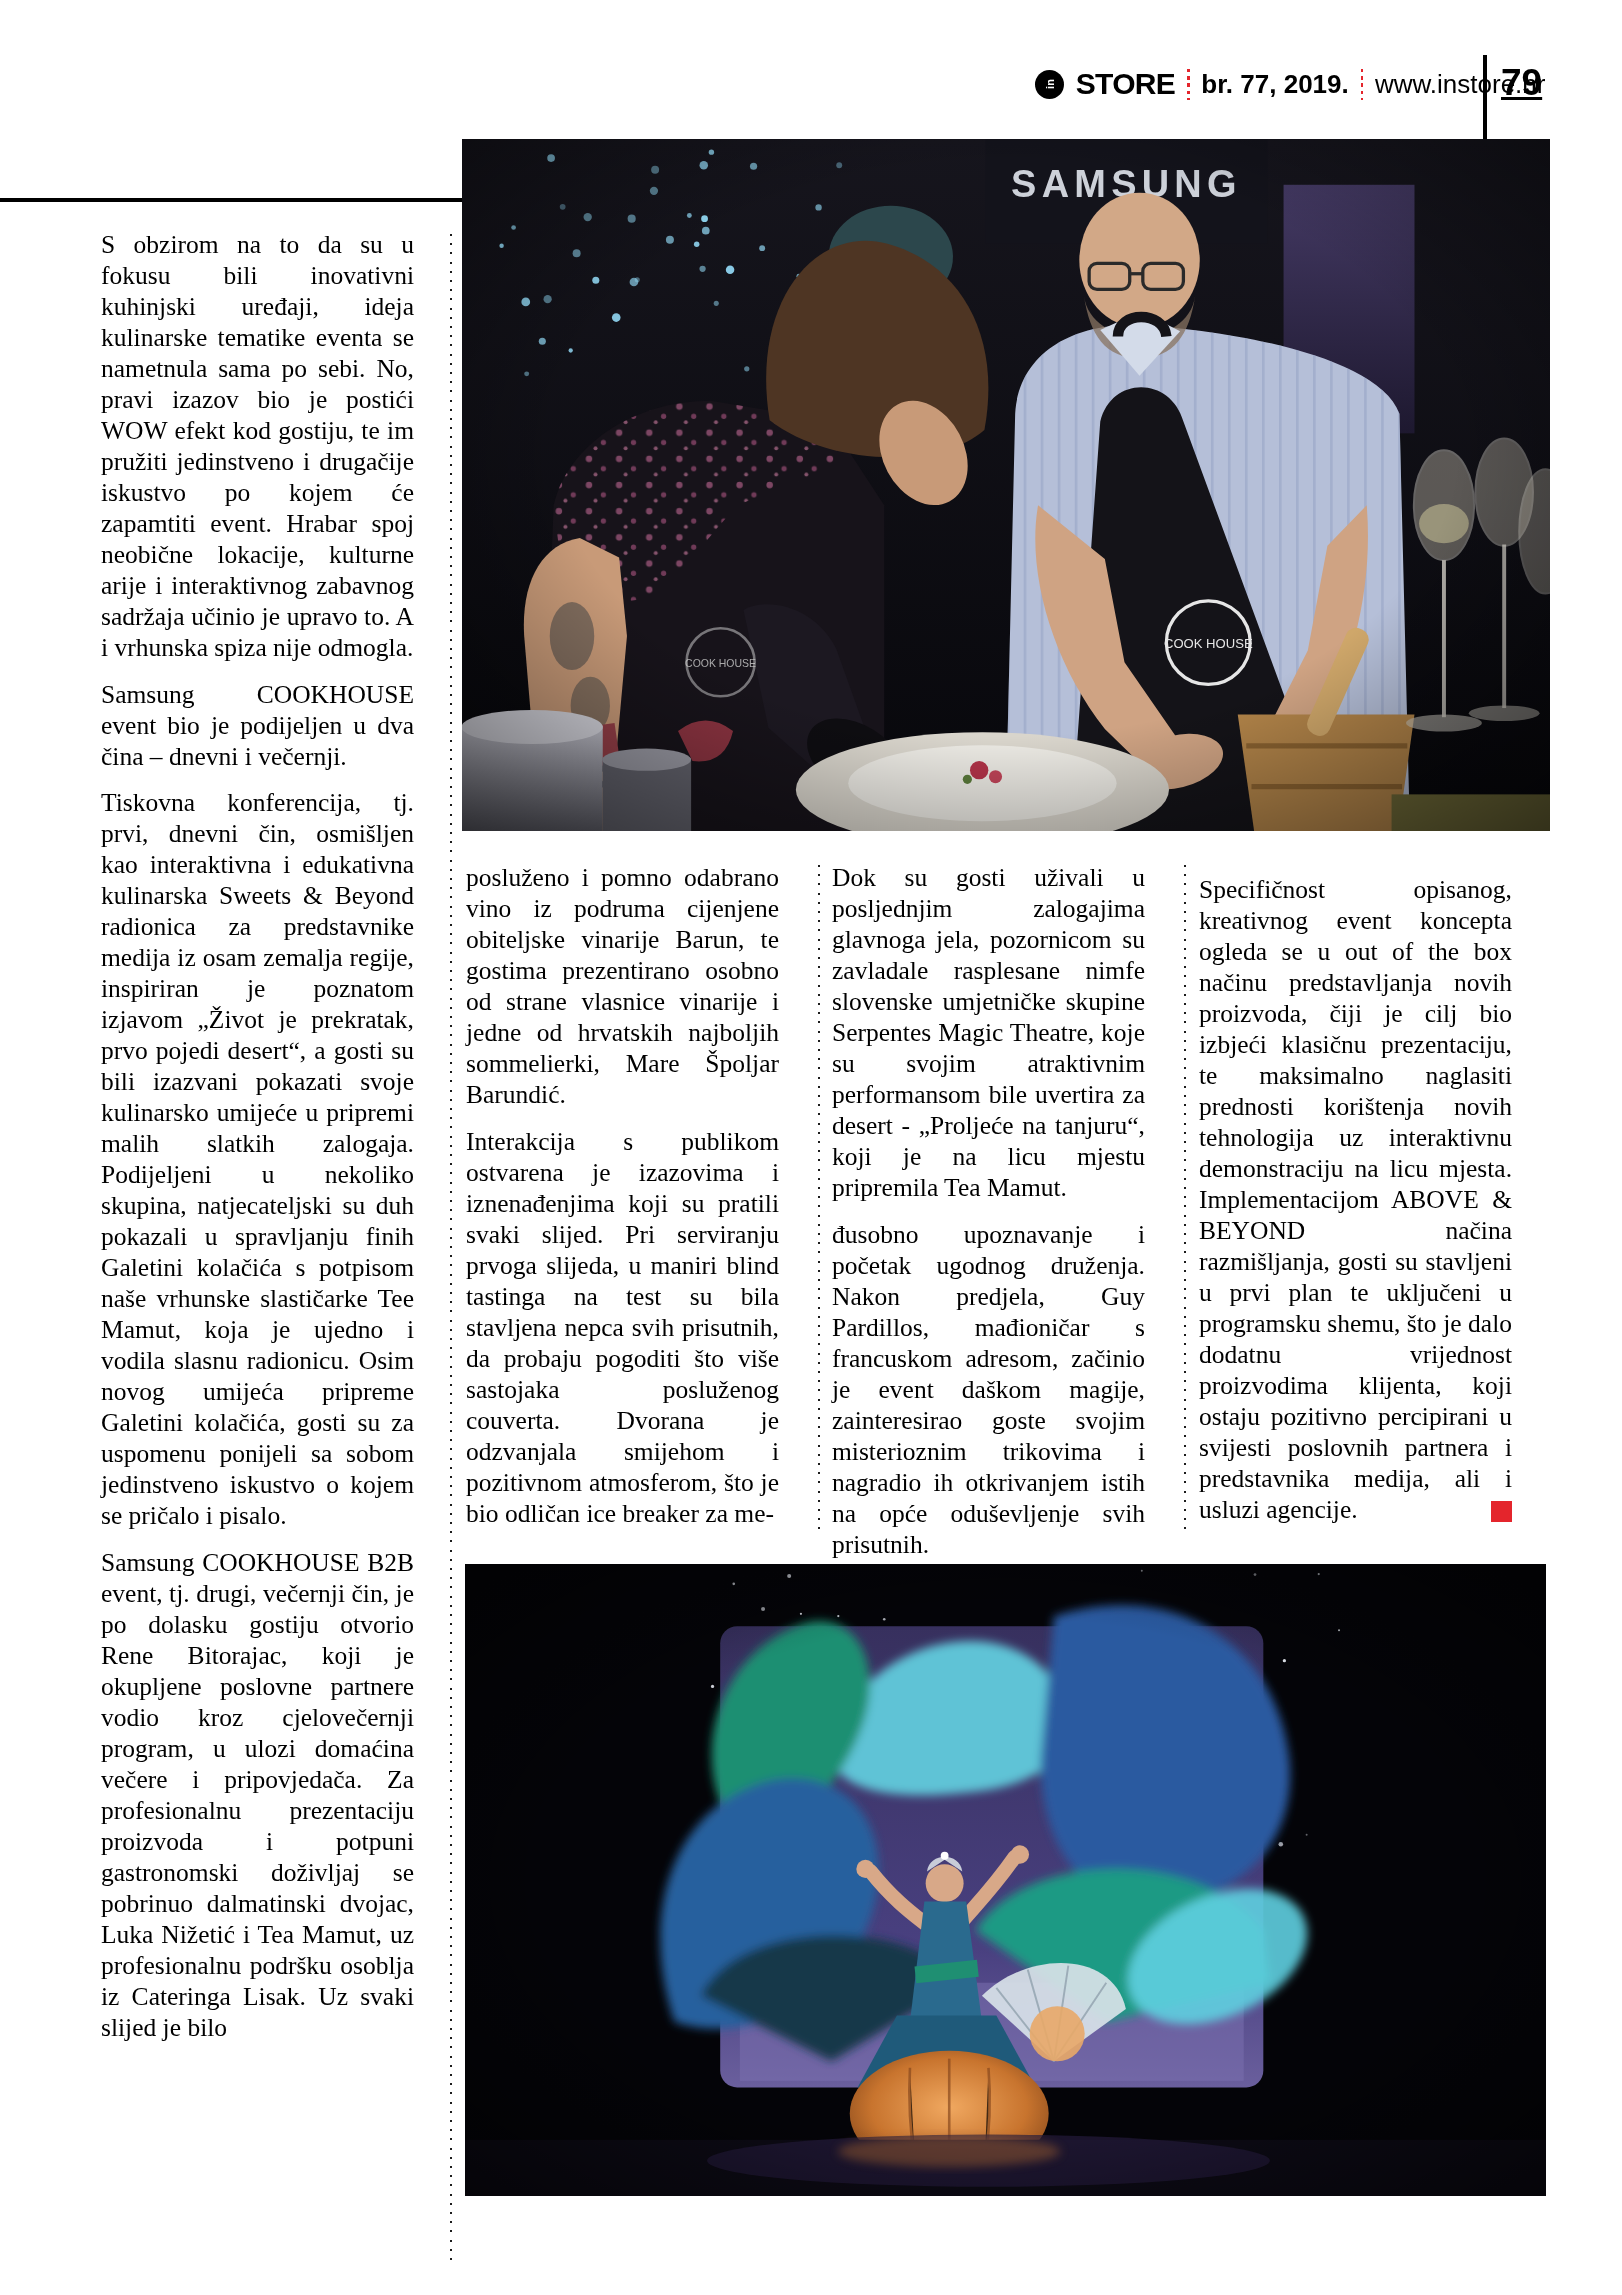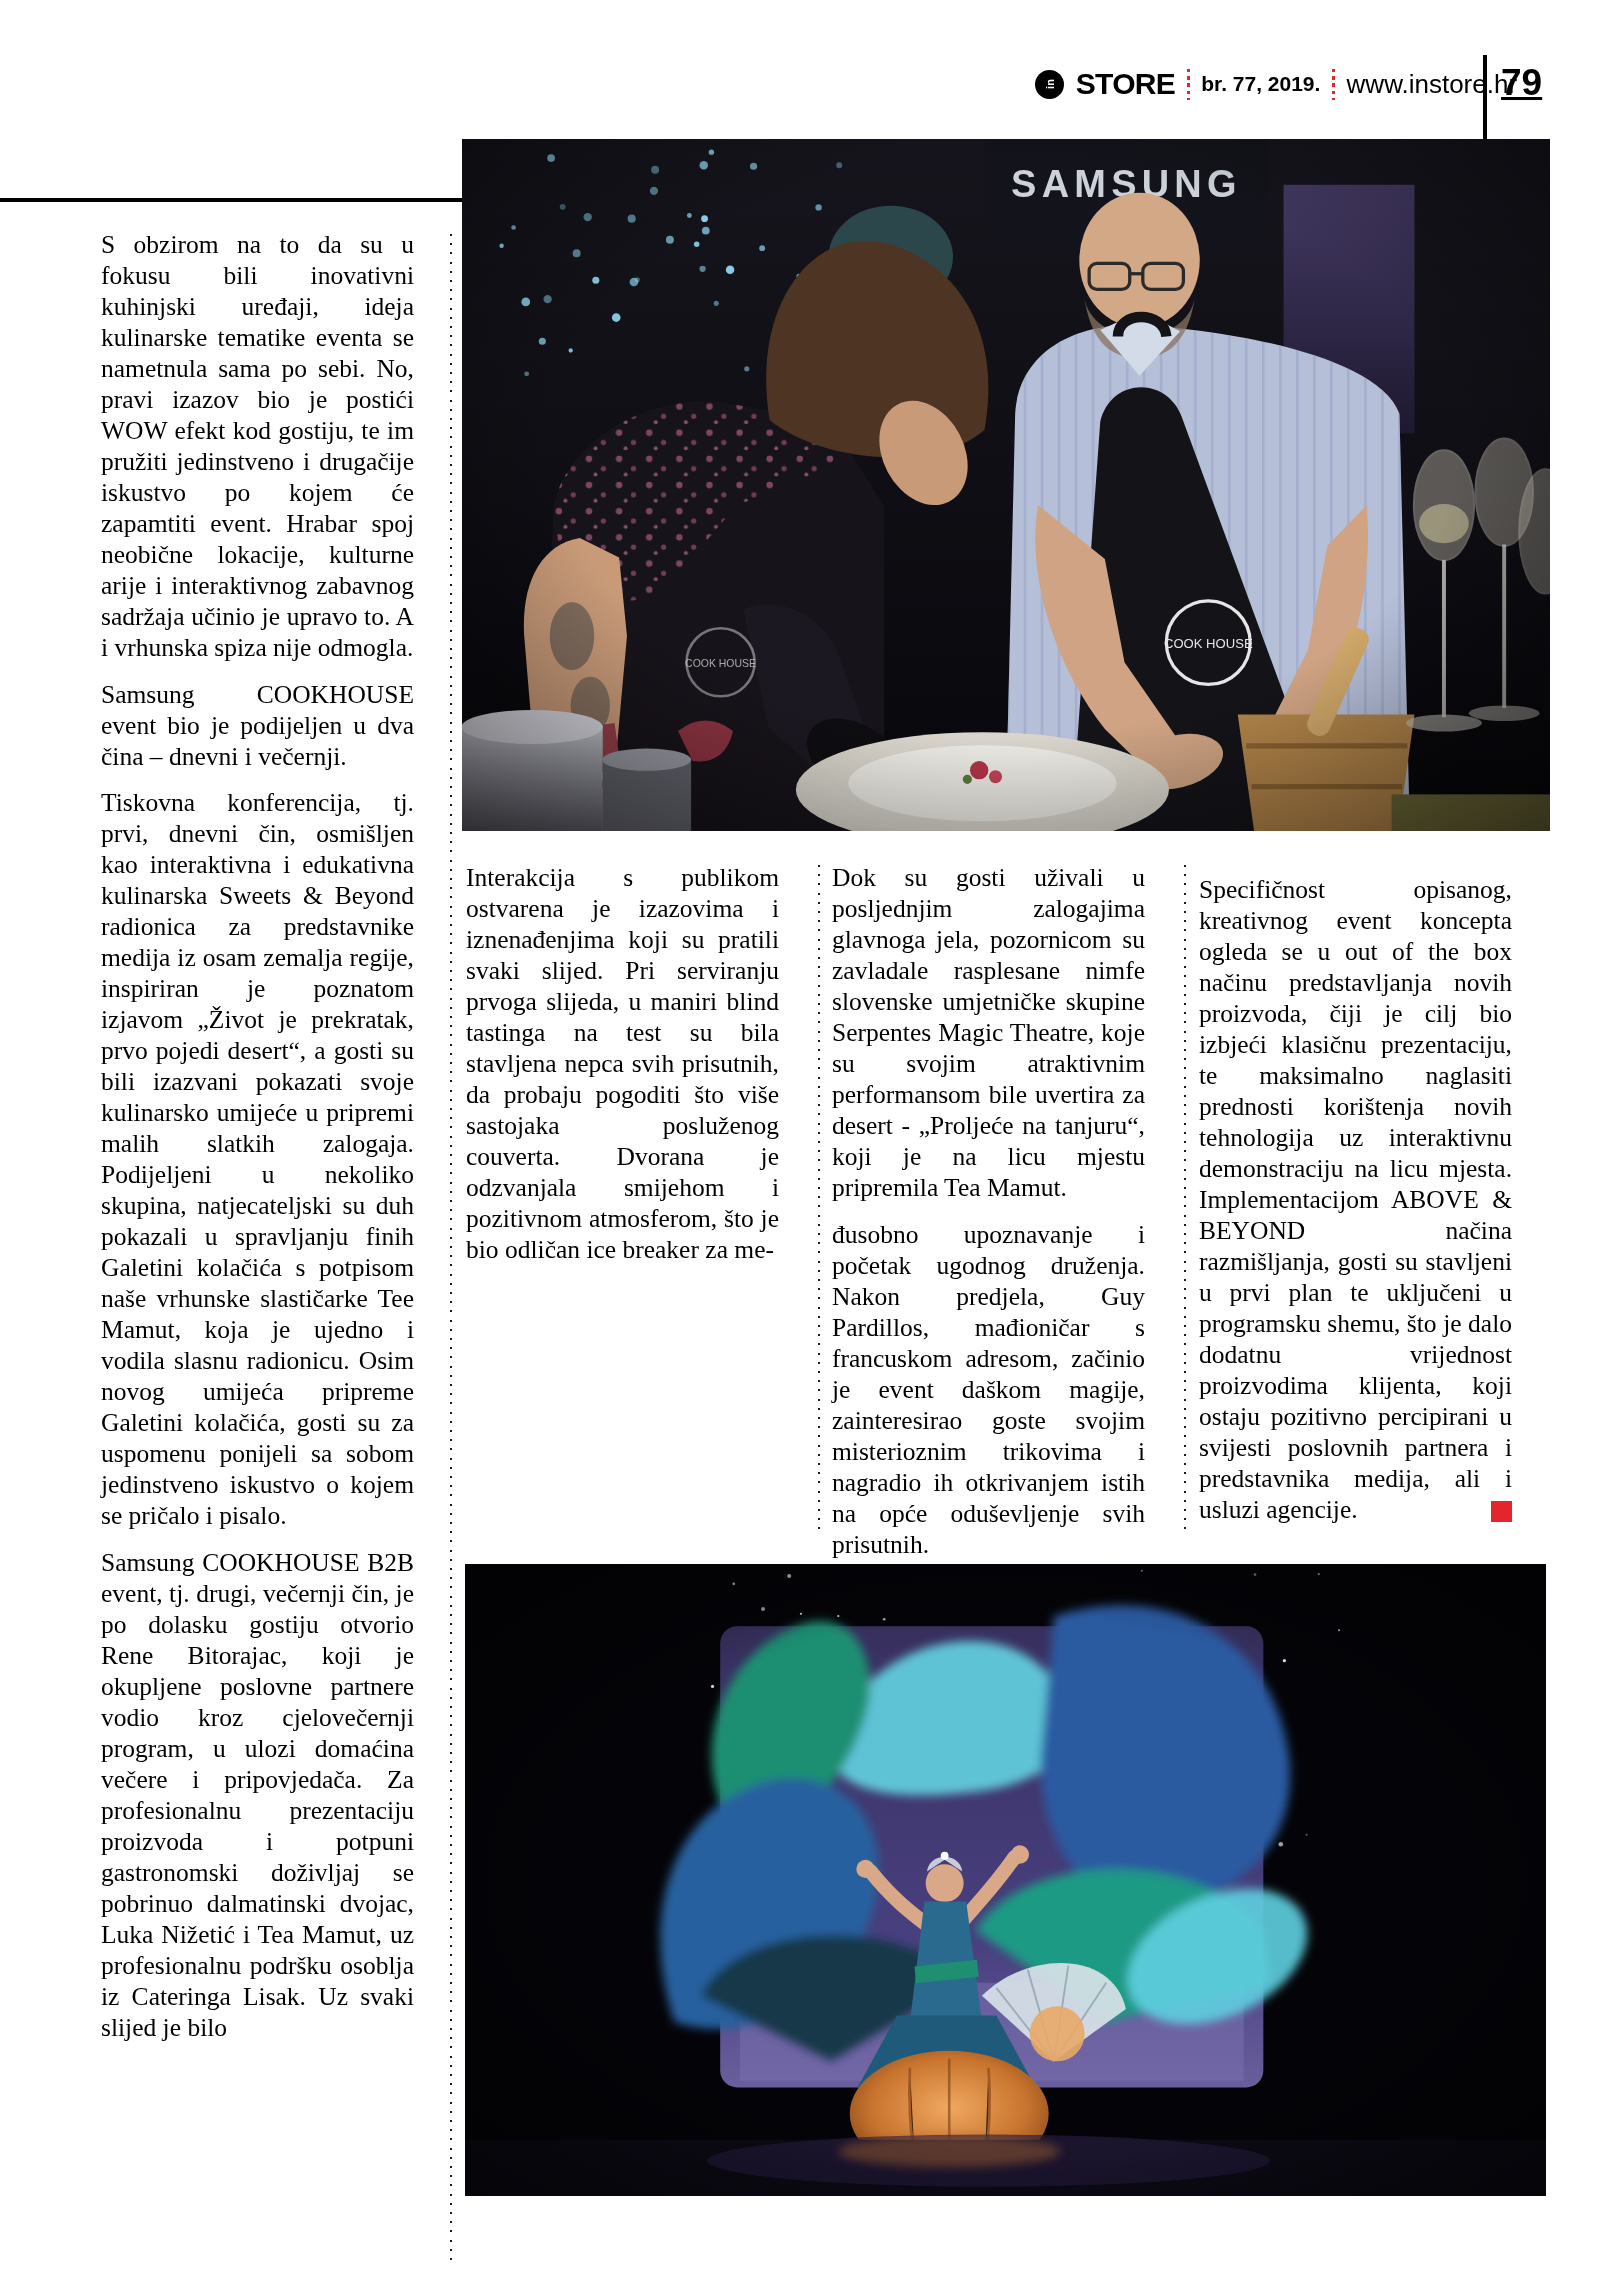--- a/index.html
+++ b/index.html
@@ -9,21 +9,21 @@
 
   
   .header-row{position:absolute;left:1035px;top:63px;height:42px;display:flex;
               align-items:center;gap:11.8px;font-family:"Liberation Sans",sans-serif;}
   .logo-circle{width:29px;height:29px;border-radius:50%;background:#000;color:#fff;
                display:flex;align-items:center;justify-content:center;flex:0 0 auto;}
   .logo-circle span{display:block;transform:rotate(-90deg);font-size:11px;font-weight:bold;}
   .brand{font-size:30px;font-weight:bold;letter-spacing:-0.7px;}
   .red-dotted-sep{width:2.6px;height:31px;
        background-image:repeating-linear-gradient(to bottom,#e4252c 0 3.3px,transparent 3.3px 7.2px);}
-  .issue{font-size:21px;font-weight:bold;}
+  .issue{font-size:26px;font-weight:bold;}
   .website{font-size:26px;font-weight:normal;}
   .page-vline{position:absolute;left:1483px;top:55px;width:3.9px;height:86px;background:#000;}
   .page-number{position:absolute;left:1501px;top:62px;font-family:"Liberation Sans",sans-serif;
                font-size:37px;font-weight:bold;text-decoration:underline;}
 
   
   .top-rule{position:absolute;left:0;top:198px;width:463px;height:3.9px;background:#000;}
   .vsep{position:absolute;width:2px;
        background-image:repeating-linear-gradient(to bottom,#1c1c1c 0 2px,transparent 2px 9.2px);}
   .vsep1{left:450px;top:234px;height:2029px;}
@@ -216,20 +216,21 @@
     </svg>
   </div>
 
   <section class="col col1">
       <p class="para"><span>S obzirom na to da su u fokusu bili inovativni kuhinjski uređaji, ideja kulinarske tematike eventa se nametnula sama po sebi. No, pravi izazov bio je postići WOW efekt kod gostiju, te im pružiti jedinstveno i drugačije iskustvo po kojem će zapamtiti event. Hrabar spoj neobične lokacije, kulturne </span><span class="it">arije</span><span> i interaktivnog zabavnog sadržaja učinio je upravo to. A i vrhunska </span><span class="it">spiza</span><span> nije odmogla.</span></p>
       <p class="para"><span>Samsung COOKHOUSE event bio je podijeljen u dva čina – dnevni i večernji.</span></p>
       <p class="para"><span>Tiskovna konferencija, tj. prvi, dnevni čin, osmišljen kao interaktivna i edukativna kulinarska </span><span class="it">Sweets &amp; Beyond</span><span> radionica za predstavnike medija iz osam zemalja regije, inspiriran je poznatom izjavom „Život je prekratak, prvo pojedi desert“, a gosti su bili izazvani pokazati svoje kulinarsko umijeće u pripremi malih slatkih zalogaja. Podijeljeni u nekoliko skupina, natjecateljski su duh pokazali u spravljanju finih Galetini kolačića s potpisom naše vrhunske slastičarke Tee Mamut, koja je ujedno i vodila slasnu radionicu. Osim novog umijeća pripreme Galetini kolačića, gosti su za uspomenu ponijeli sa sobom jedinstveno iskustvo o kojem se pričalo i pisalo.</span></p>
       <p class="para"><span>Samsung COOKHOUSE B2B event, tj. drugi, večernji čin, je po dolasku gostiju otvorio Rene Bitorajac, koji je okupljene poslovne partnere vodio kroz cjelovečernji program, u ulozi domaćina večere i pripovjedača. Za profesionalnu prezentaciju proizvoda i potpuni gastronomski doživljaj se pobrinuo dalmatinski dvojac, Luka Nižetić i Tea Mamut, uz profesionalnu podršku osoblja iz Cateringa Lisak. Uz svaki slijed je bilo</span></p>
     </section>
   <section class="col col2">
+      <p class="para"><span>posluženo i pomno odabrano vino iz podruma cijenjene obiteljske vinarije Barun, te gostima prezentirano osobno od strane vlasnice vinarije i jedne od hrvatskih najboljih sommelierki, Mare Špoljar Barundić.</span></p>
       <p class="para"><span>Interakcija s publikom ostvarena je izazovima i iznenađenjima koji su pratili svaki slijed. Pri serviranju prvoga slijeda, u maniri </span><span class="it">blind tastinga</span><span> na test su bila stavljena nepca svih prisutnih, da probaju pogoditi što više sastojaka posluženog </span><span class="it">couverta</span><span>. Dvorana je odzvanjala smijehom i pozitivnom atmosferom, što je bio odličan </span><span class="it">ice breaker</span><span> za me-</span></p>
     </section>
   <section class="col col3">
       <p class="para"><span>Dok su gosti uživali u posljednjim zalogajima glavnoga jela, pozornicom su zavladale rasplesane nimfe slovenske umjetničke skupine Serpentes Magic Theatre, koje su svojim atraktivnim performansom bile uvertira za desert - „Proljeće na tanjuru“, koji je na licu mjestu pripremila Tea Mamut.</span></p>
       <p class="para"><span>đusobno upoznavanje i početak ugodnog druženja. Nakon predjela, Guy Pardillos, mađioničar s francuskom adresom, začinio je event daškom magije, zainteresirao goste svojim misterioznim trikovima i nagradio ih otkrivanjem istih na opće oduševljenje svih prisutnih.</span></p>
     </section>
   <section class="col col4">
       <p class="para"><span>Specifičnost opisanog, kreativnog event koncepta ogleda se u </span><span class="it">out of the box</span><span> načinu predstavljanja novih proizvoda, čiji je cilj bio izbjeći klasičnu prezentaciju, te maksimalno naglasiti prednosti korištenja novih tehnologija uz interaktivnu demonstraciju na licu mjesta. Implementacijom ABOVE &amp; BEYOND načina razmišljanja, gosti su stavljeni u prvi plan te uključeni u programsku shemu, što je dalo dodatnu vrijednost proizvodima klijenta, koji ostaju pozitivno percipirani u svijesti poslovnih partnera i predstavnika medija, ali i usluzi agencije.</span><span class="endmark" style="background: rgb(228, 37, 44);"></span></p>
     </section>
 

